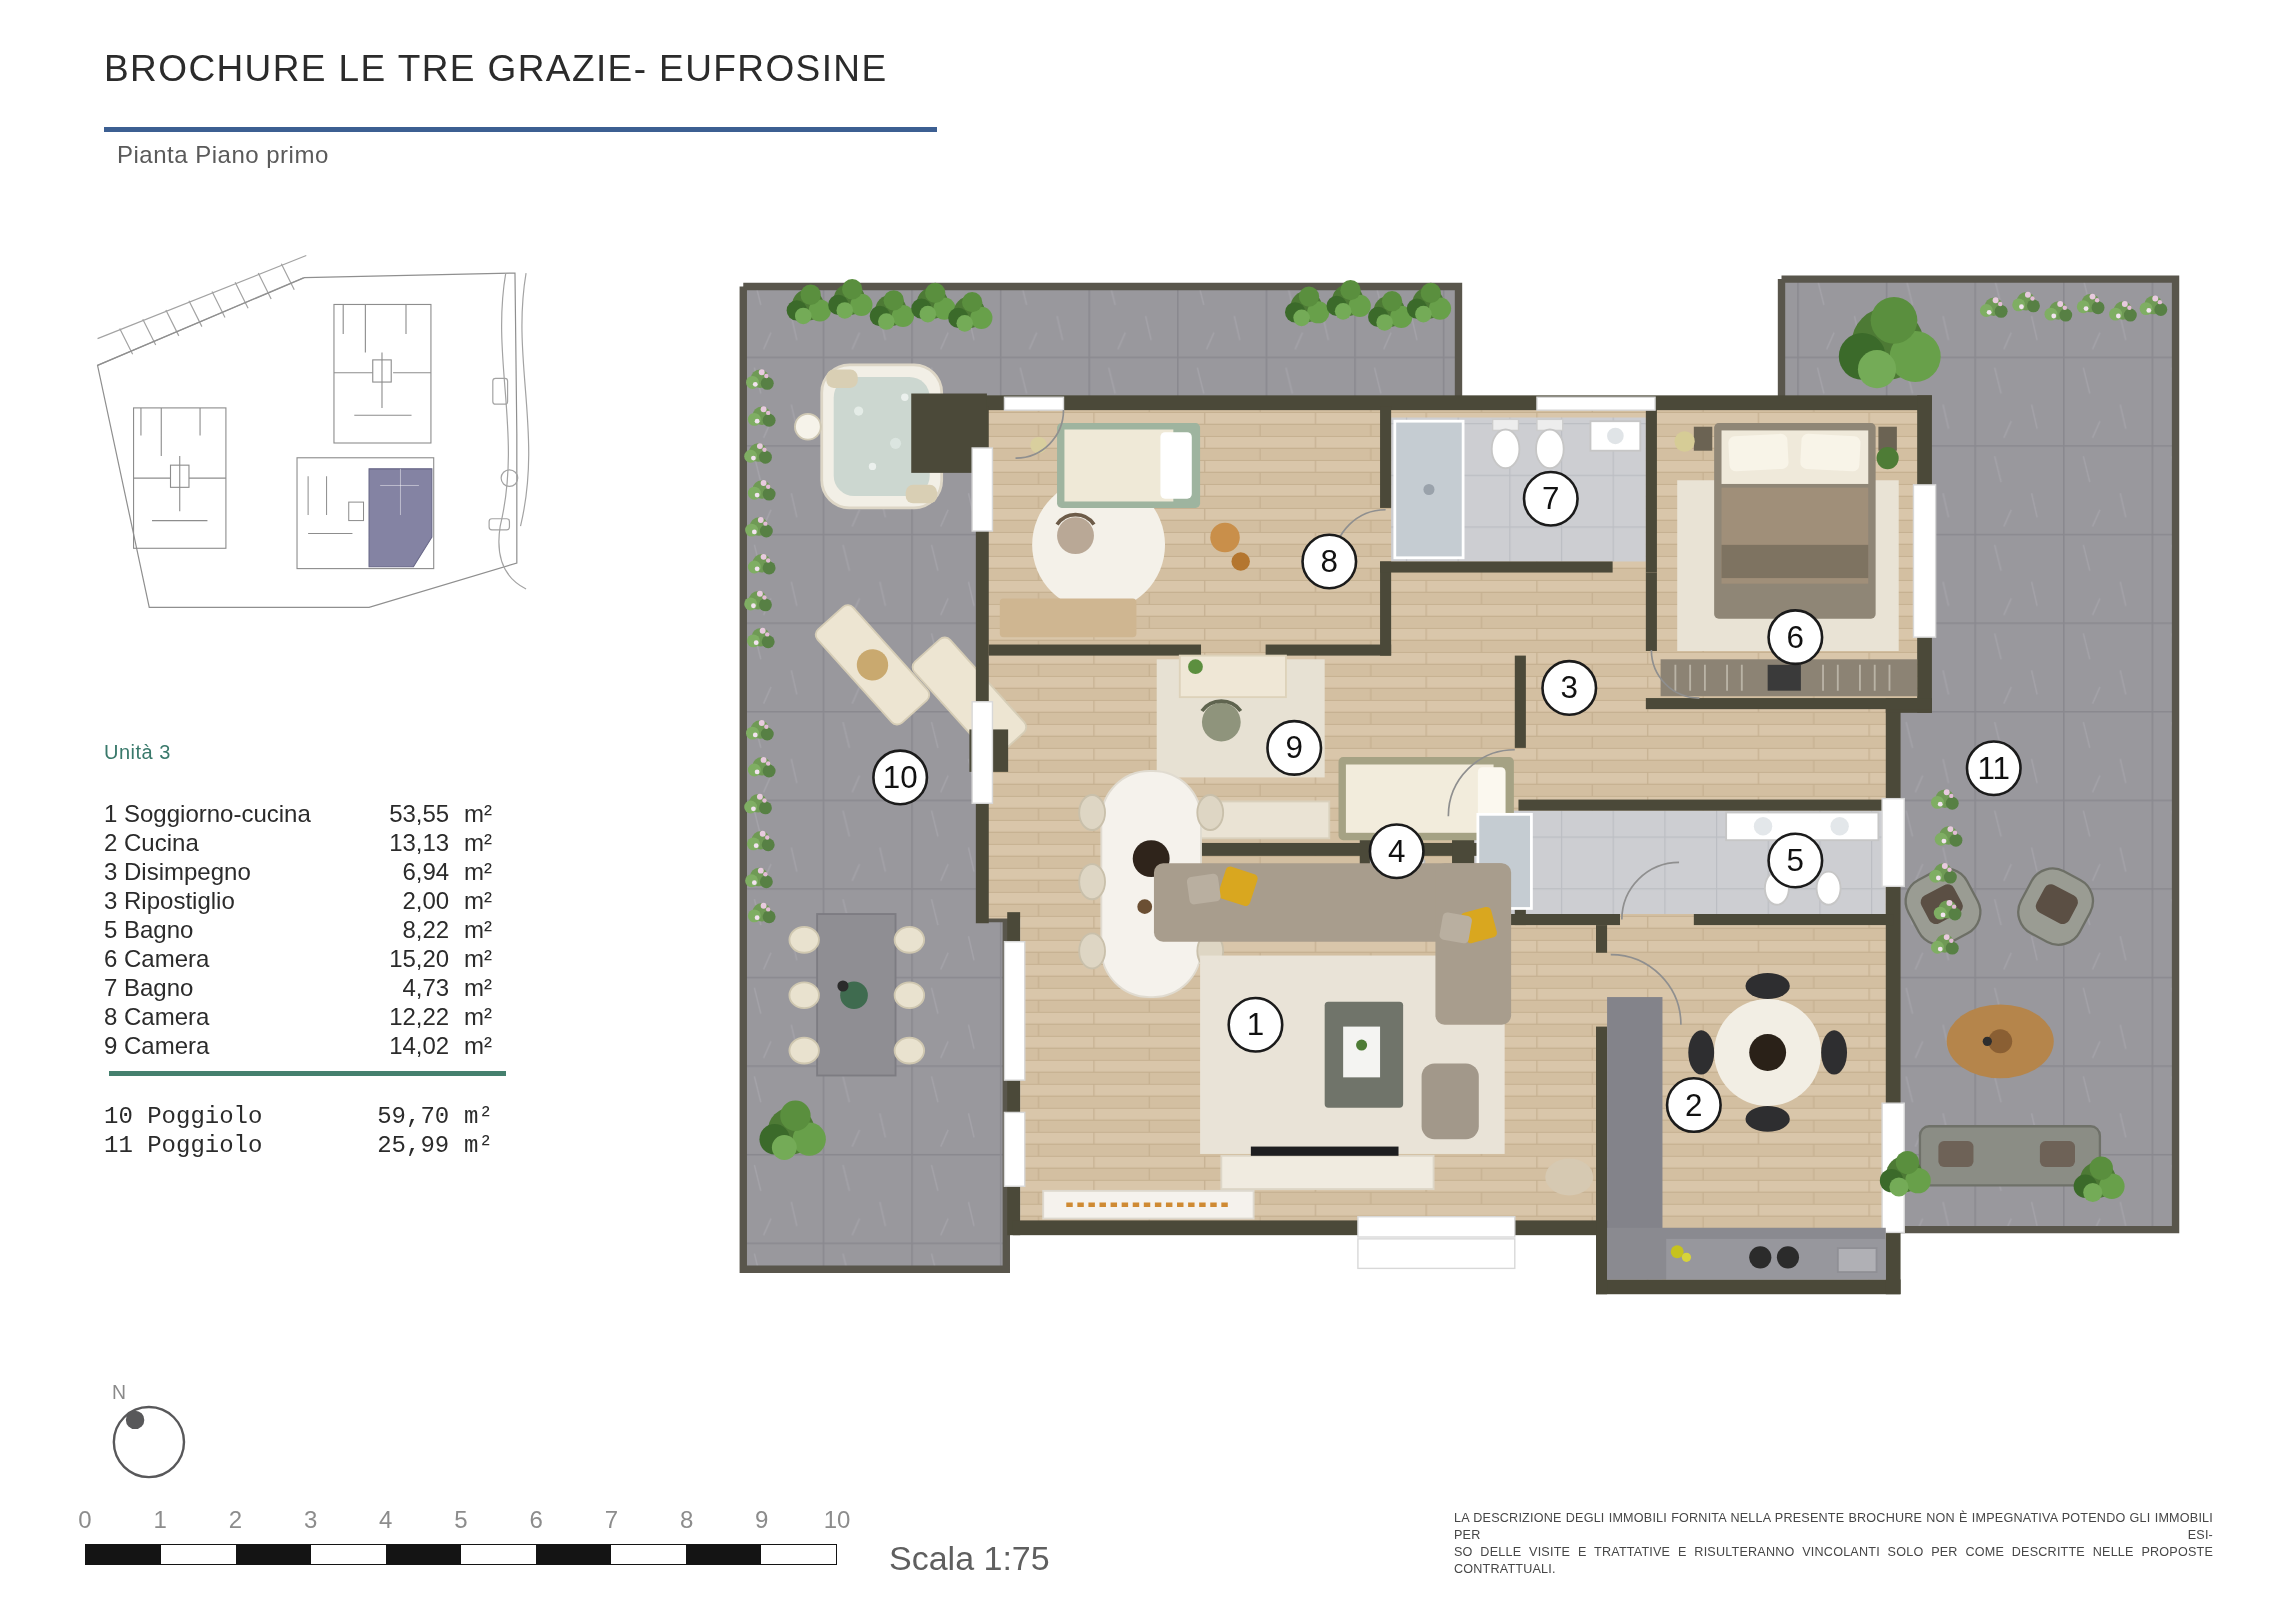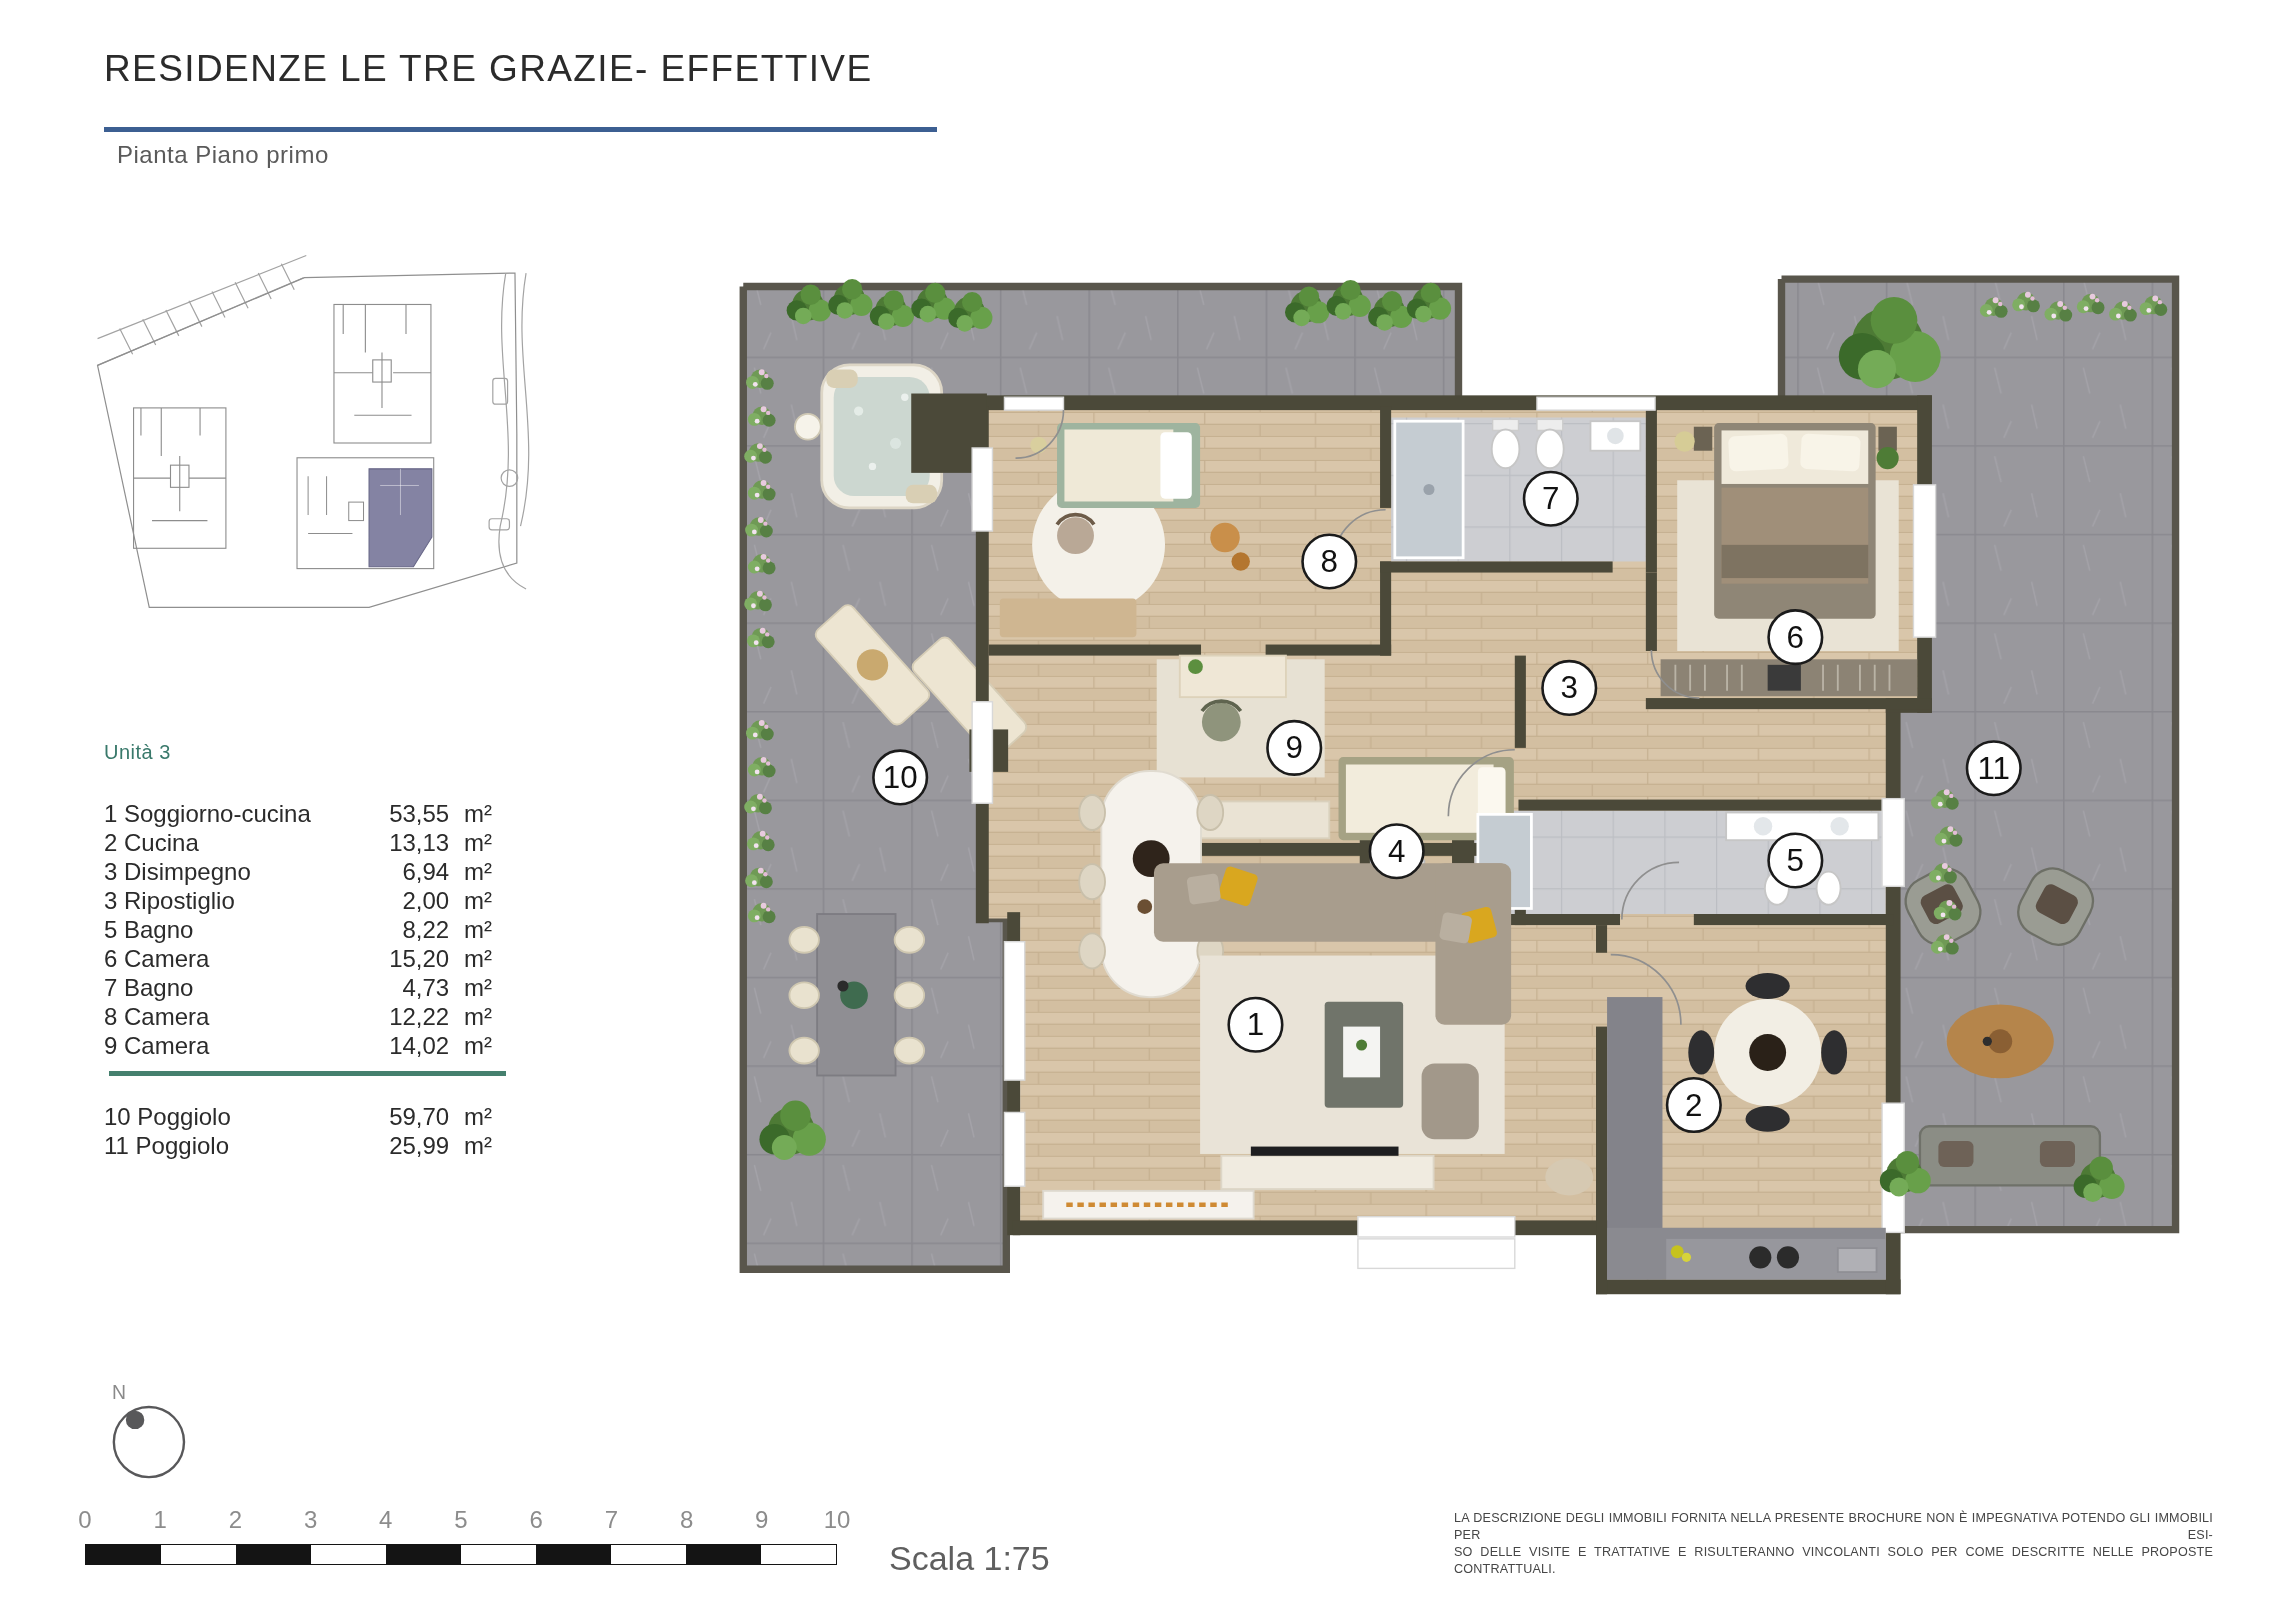--- a/index.html
+++ b/index.html
@@ -18,21 +18,21 @@
   .sitemap{position:absolute;left:92px;top:249px;width:471px;height:388px;}
   
   .legend{position:absolute;left:104px;top:741px;width:406px;}
   .unit-label{font-size:20px;color:#39796b;letter-spacing:0.5px;}
   .lrows{margin-top:35px;}
   .lrow{display:flex;align-items:baseline;font-size:24px;height:29px;line-height:29px;color:#2b2b2b;}
   .lname{flex:1;white-space:nowrap;}
   .larea{width:76px;text-align:right;}
   .lunit{width:46px;padding-left:14.8px;}
   .legend-divider{margin-top:11px;width:397px;height:4.6px;background:#45806e;border:none;}
-  .lrows2{margin-top:26px;}
+  .lrows2{margin-top:26px;font-family:Liberation Mono, monospace;}
   
   .plan{position:absolute;left:734px;top:268px;width:1449px;height:1029px;}
   
   .compass{position:absolute;left:88px;top:1381px;width:120px;height:111px;}
   .compass-n{position:absolute;left:112px;top:1381px;font-size:19.4px;color:#8a8a8a;}
   
   .scale-ticks{position:absolute;left:85px;top:1506px;width:752px;height:28px;}
   .scale-ticks span{position:absolute;transform:translateX(-50%);font-size:24px;color:#8c8c8c;}
   .scale-bar{
     position:absolute;left:85px;top:1544px;width:752px;height:21px;
@@ -47,21 +47,21 @@
   .disc-line{
     font-size:12.6px;line-height:17px;color:#464646;letter-spacing:0.2px;
     text-align:justify;text-align-last:justify;white-space:normal;
   }
 </style>
 </head>
 <body>
 
 <div class="page">
 
-  <div class="title">RESIDENZE LE TRE GRAZIE- EFFETTIVE</div>
+  <div class="title">BROCHURE LE TRE GRAZIE- EUFROSINE</div>
   <div class="title-rule"></div>
   <div class="subtitle">Pianta Piano primo</div>
 
   <svg class="sitemap" viewBox="0 0 510 420">
     <g stroke="#a3a3a3" stroke-width="1.3" fill="none">
       <path d="M6,97 L232,7"></path>
       <path d="M6,126 L229,31"></path>
       <path d="M30,86 L44,114 M55,76 L69,104 M80,66 L94,94 M105,56 L119,84 M130,46 L144,74 M155,36 L169,64 M180,26 L194,54 M205,16 L219,44"></path>
       <path d="M6,126 L230,31 L458,26 L460,200 L460,340 L300,388 L62,388 Z" stroke="#8f8f8f"></path>
       <path d="M448,26 C432,120 466,200 442,300 C436,338 450,358 470,368"></path>

